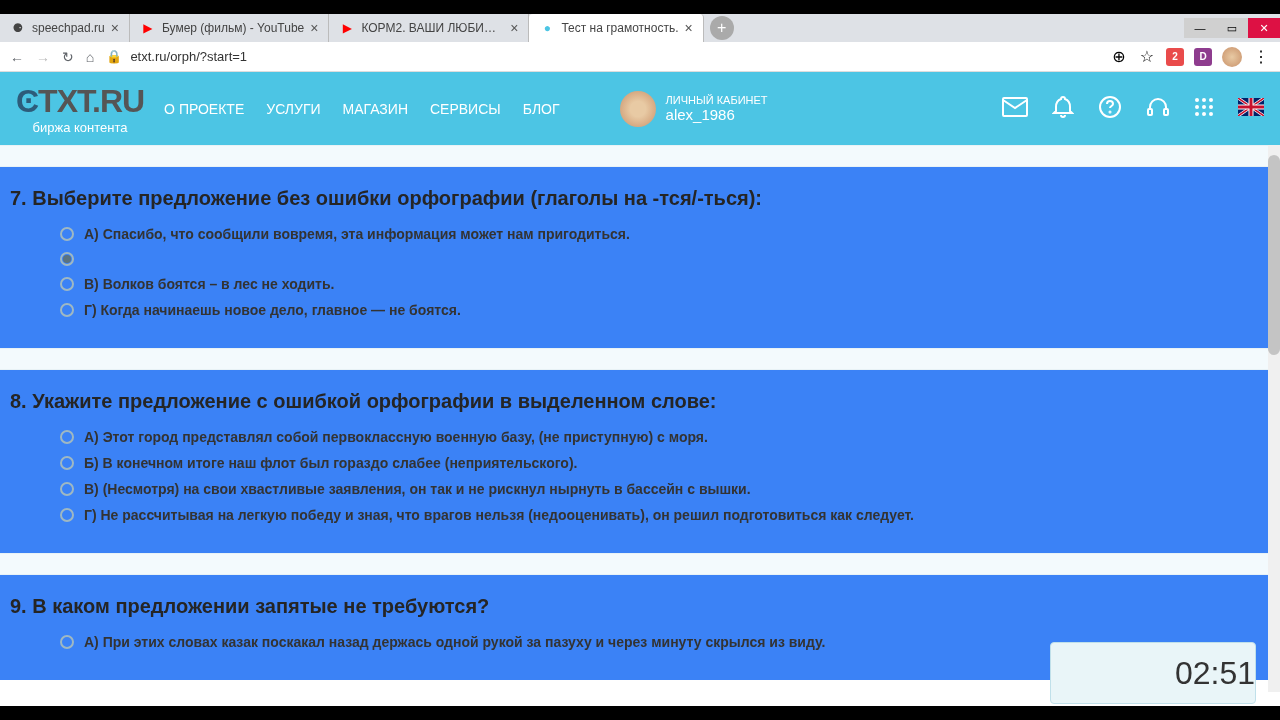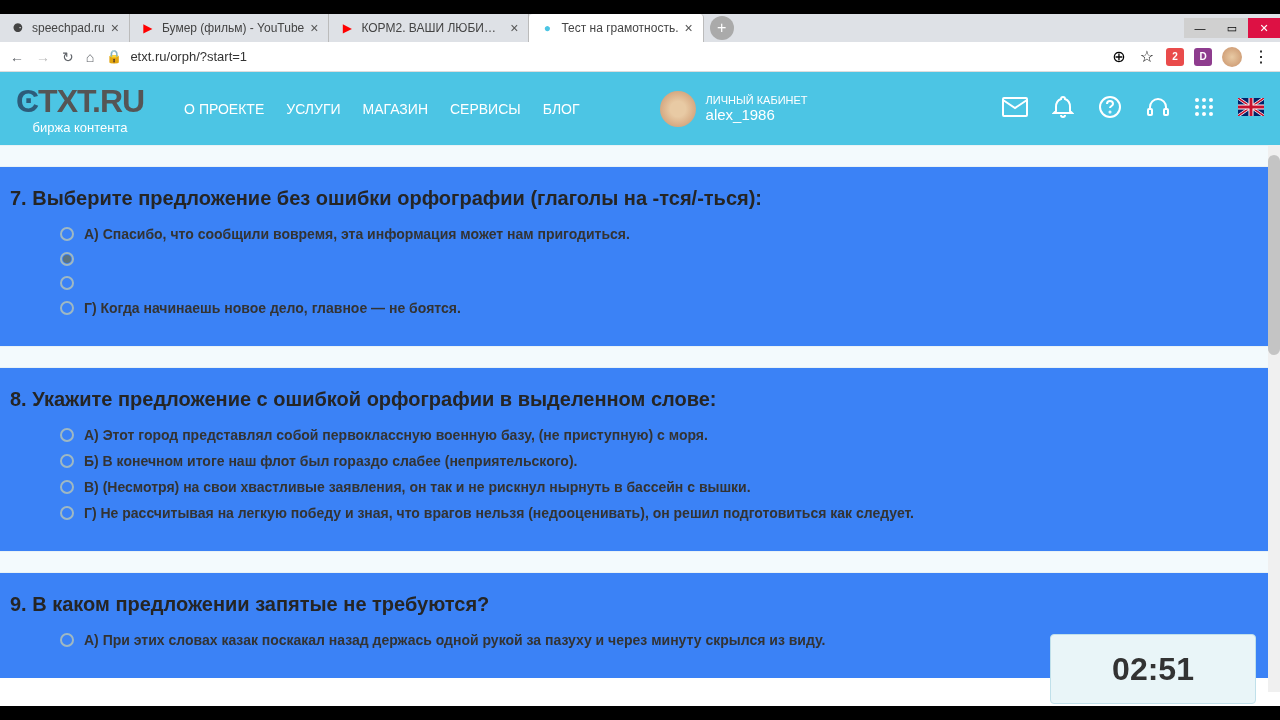--- a/index.html
+++ b/index.html
@@ -28,21 +28,21 @@
 .nav-btn { color: #5f6368; cursor: pointer; font-size: 14px; }
 .nav-btn.disabled { color: #bbb; }
 .url-box { flex: 1; display: flex; align-items: center; gap: 8px; font-size: 13px; color: #333; }
 .lock-icon { color: #5f6368; }
 .ext-icons { display: flex; align-items: center; gap: 10px; }
 .ext-icon { width: 18px; height: 18px; display: flex; align-items: center; justify-content: center; cursor: pointer; }
 .ext-badge { width: 18px; height: 18px; border-radius: 3px; display: flex; align-items: center; justify-content: center; font-size: 10px; font-weight: bold; color: #fff; }
 .avatar-small { width: 20px; height: 20px; border-radius: 50%; background: radial-gradient(circle, #e8caa4, #c89068); cursor: pointer; }
 
 
-.site-header { background: #4cc5e4; height: 73px; display: flex; align-items: center; padding: 0 16px; gap: 20px; }
+.site-header { background: #4cc5e4; height: 73px; display: flex; align-items: center; padding: 0 16px; }
 .logo-block { display: flex; flex-direction: column; align-items: center; }
 .logo-text { font-size: 32px; font-weight: bold; color: #555; letter-spacing: -1px; }
 .logo-sub { font-size: 13px; color: #fff; }
 .nav-items { display: flex; gap: 22px; margin-left: 20px; }
 .nav-item { color: #fff; font-size: 14px; cursor: pointer; }
 .user-block { display: flex; align-items: center; gap: 10px; margin-left: 60px; }
 .user-avatar { width: 36px; height: 36px; border-radius: 50%; background: radial-gradient(circle, #e8caa4 30%, #c89068); }
 .user-info { display: flex; flex-direction: column; }
 .user-label { font-size: 11px; color: #fff; }
 .user-name { font-size: 15px; color: #fff; }
@@ -53,21 +53,21 @@
 .content { flex: 1; background: #fff; overflow-y: auto; position: relative; }
 .sep { height: 22px; background: #f3fafd; border-top: 1px solid #e8f2f6; border-bottom: 1px solid #e8f2f6; margin-bottom: 0; }
 .question-block { background: #3b82f6; padding: 20px 10px 20px 10px; }
 .question-title { font-size: 20px; font-weight: bold; color: #252525; margin-bottom: 16px; }
 .options { padding-left: 50px; }
 .option { display: flex; align-items: center; gap: 10px; margin-bottom: 10px; font-size: 14px; color: #333; font-weight: bold; }
 .radio { width: 14px; height: 14px; border: 2px solid #9fb8c2; border-radius: 50%; display: flex; align-items: center; justify-content: center; cursor: pointer; flex-shrink: 0; }
 .radio.selected::after { content: ''; width: 8px; height: 8px; background: #5a7380; border-radius: 50%; }
 
 
-.timer { position: absolute; right: 24px; bottom: 2px; width: 206px; height: 70px; background: #e9f5f8; border: 1px solid #c0e0ea; border-radius: 4px; display: flex; align-items: center; justify-content: center; font-size: 32px; color: #333; font-weight: bold; }
+.timer { position: absolute; right: 24px; bottom: 2px; width: 206px; height: 62px; background: #e9f5f8; border: 1px solid #c0e0ea; border-radius: 4px; display: flex; align-items: center; justify-content: flex-end; font-size: 32px; color: #333; }
 
 .scrollbar { position: absolute; right: 0; top: 145px; width: 12px; height: 547px; background: #f0f0f0; }
 .scrollbar-thumb { position: absolute; top: 10px; width: 12px; height: 200px; background: #c4c4c4; border-radius: 6px; }
 </style>
 </head>
 <body>
 <div class="letterbox-top"></div>
 <div class="screen">
 
 <div class="browser-tabs">
@@ -185,20 +185,21 @@
     <div class="options">
       <div class="option">
             <span class="radio"></span>
             <span>А) Спасибо, что сообщили вовремя, эта информация может нам пригодиться.</span>
           </div>
       <div class="option">
             <span class="radio selected"></span>
           </div>
       <div class="option">
             <span class="radio"></span>
+            <span>В) Волков боятся – в лес не ходить.</span>
           </div>
       <div class="option">
             <span class="radio"></span>
             <span>Г) Когда начинаешь новое дело, главное — не боятся.</span>
           </div>
     </div>
   </div>
 
   <div class="sep"></div>
 

